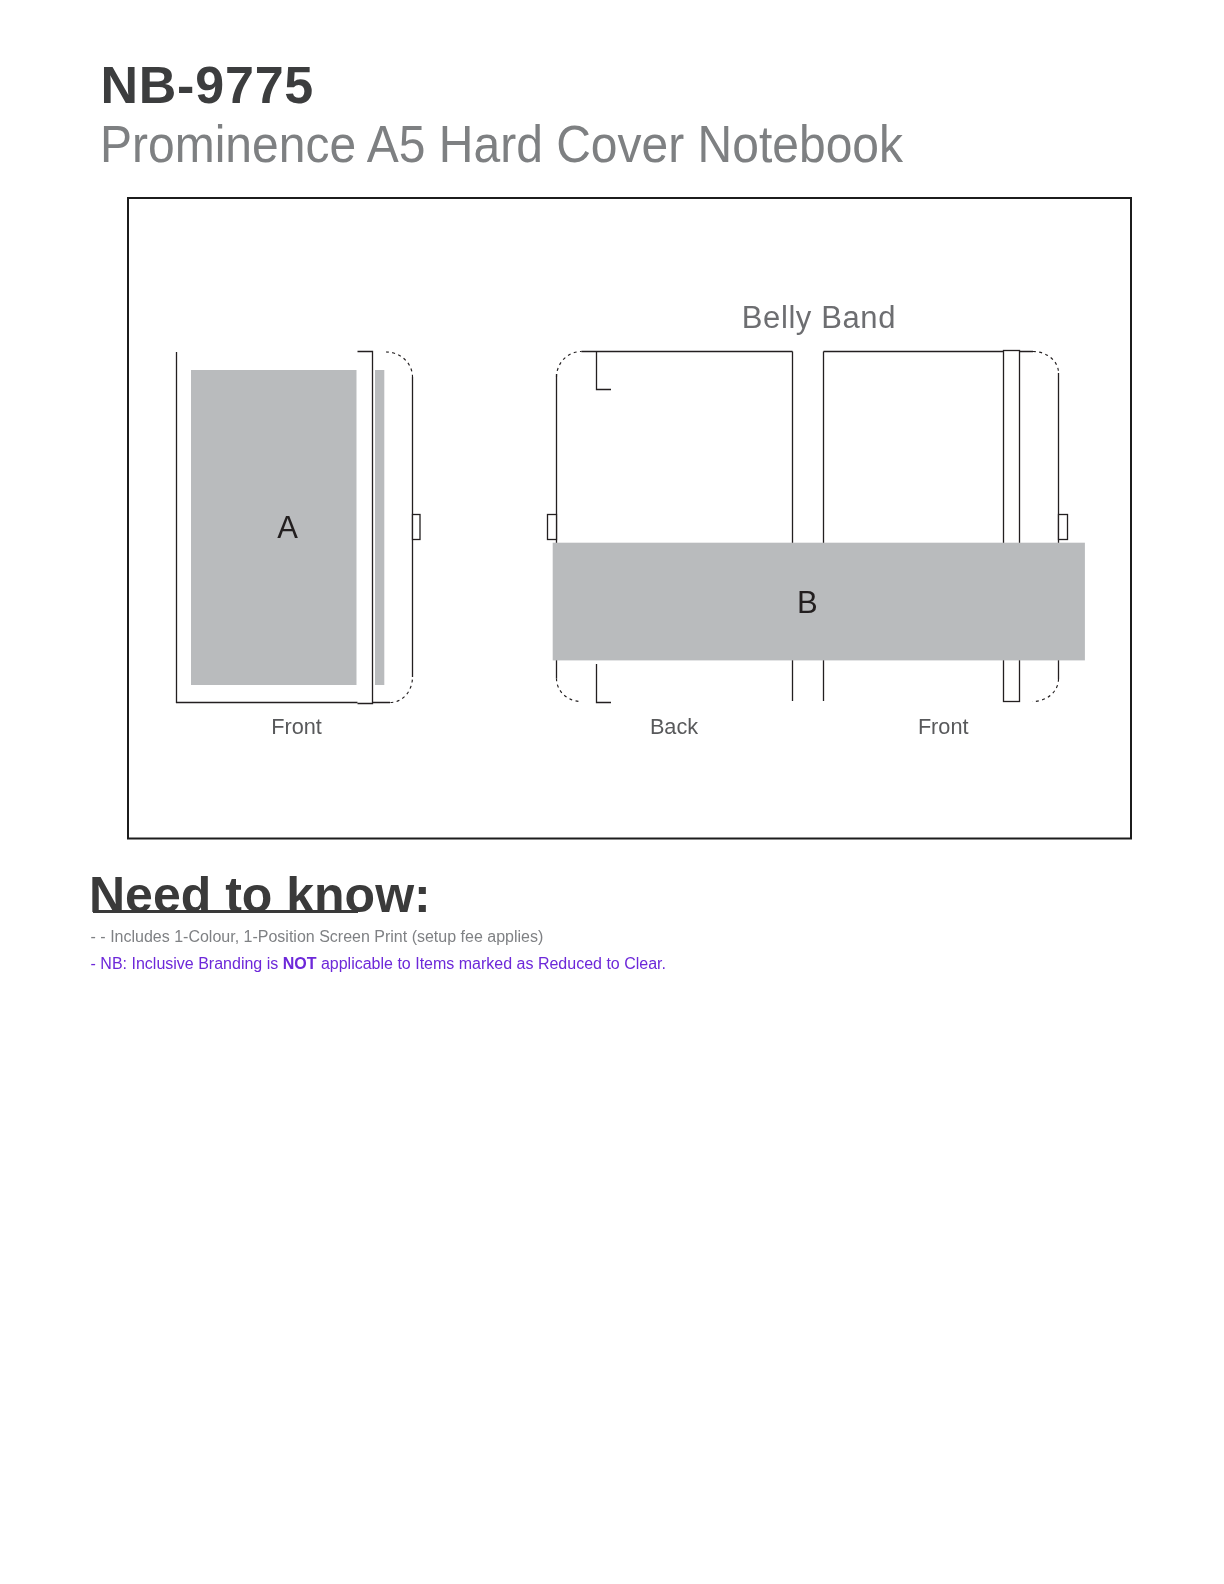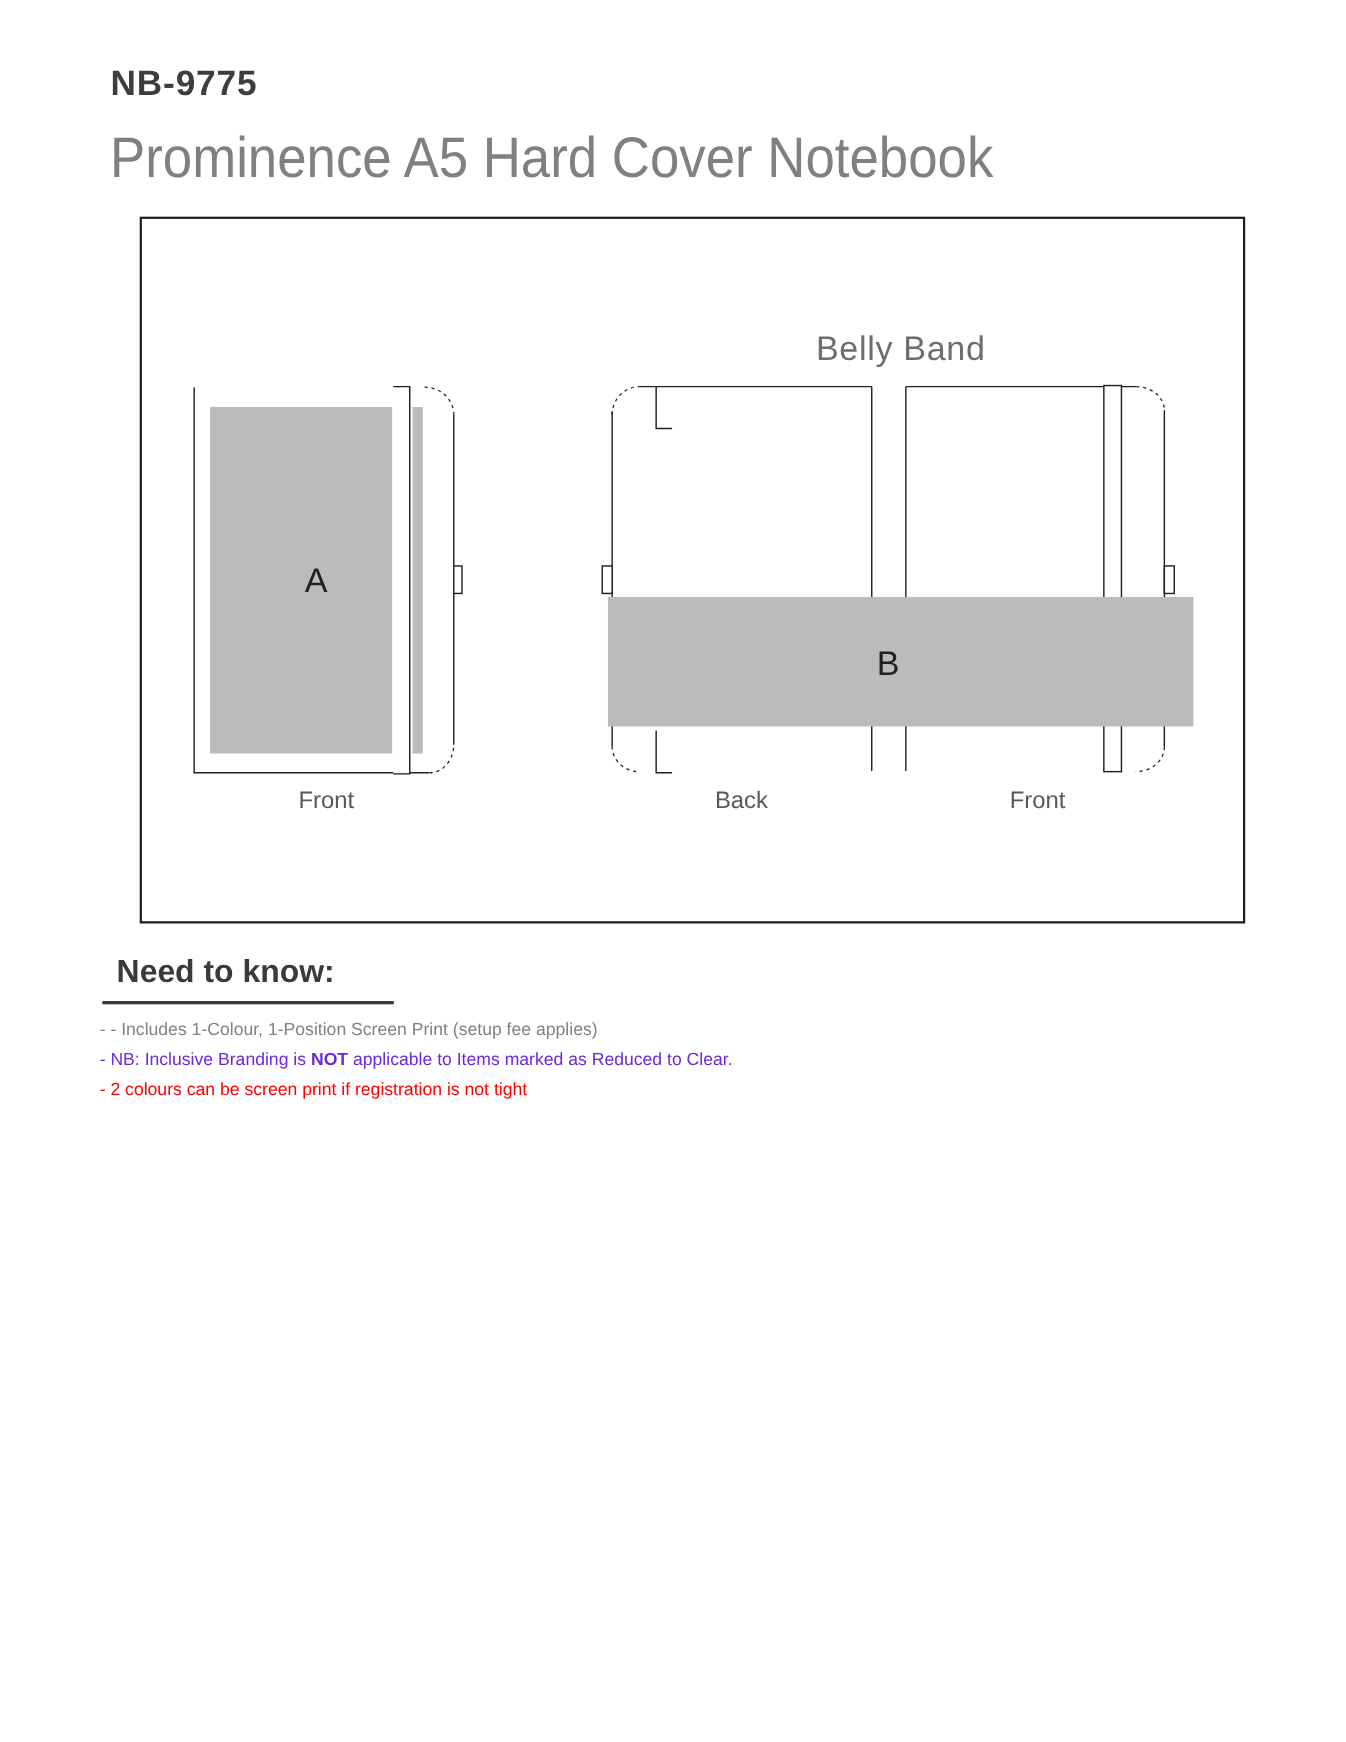--- a/index.html
+++ b/index.html
@@ -3,21 +3,21 @@
 <meta charset="utf-8">
 <style>
   html,body{margin:0;padding:0;}
   body{width:1224px;height:1584px;background:#ffffff;position:relative;overflow:hidden;
        font-family:"Liberation Sans",sans-serif;}
   .abs{position:absolute;}
 </style>
 </head>
 <body>
 
-<div class="abs" id="title" style="left:100.4px;top:59px;font-size:32px;font-weight:bold;color:#3c3d3e;line-height:1;letter-spacing:0.8px;">NB-9775</div>
+<div class="abs" id="title" style="left:100.4px;top:59px;font-size:52px;font-weight:bold;color:#3c3d3e;line-height:1;letter-spacing:0.8px;">NB-9775</div>
 
 <div class="abs" id="subtitle" style="left:99.7px;top:117.5px;font-size:52px;color:#7e8082;line-height:1;transform:scaleX(0.923);transform-origin:0 0;white-space:nowrap;">Prominence A5 Hard Cover Notebook</div>
 
 <svg class="abs" style="left:0;top:0;" width="1224" height="1584" viewBox="0 0 1224 1584" fill="none">
 
   <rect x="128" y="198" width="1003" height="640.5" fill="#ffffff" stroke="#1c1c1c" stroke-width="2"></rect>
 
   <path d="M176.5 352 V702.5" stroke="#231f20" stroke-width="1.3"></path>
 
   <path d="M175.9 702.5 H390" stroke="#231f20" stroke-width="1.3"></path>
@@ -74,26 +74,25 @@
 
   <rect x="552.7" y="542.7" width="532.2" height="117.7" fill="#b9bbbd"></rect>
 
   <text x="807.4" y="613.4" font-size="31" fill="#231f20" text-anchor="middle" font-family="Liberation Sans, sans-serif">B</text>
 
   <text x="674" y="734.4" font-size="21.7" fill="#58595b" text-anchor="middle" font-family="Liberation Sans, sans-serif">Back</text>
 
   <text x="943.2" y="734.4" font-size="21.7" fill="#58595b" text-anchor="middle" font-family="Liberation Sans, sans-serif">Front</text>
 </svg>
 
-<div class="abs" id="ntk" style="left:106px;top:870px;font-size:29px;font-weight:bold;color:#3a3a3a;line-height:1;">Need to know:</div>
+<div class="abs" id="ntk" style="left:89px;top:870px;font-size:50px;font-weight:bold;color:#3a3a3a;line-height:1;">Need to know:</div>
 
 <div class="abs" style="left:93.2px;top:910.4px;width:264.7px;height:2.7px;background:#3a3a3a;"></div>
 
 <div class="abs" id="list" style="left:90.6px;top:924.4px;font-size:16px;line-height:26.65px;color:#7f8184;white-space:nowrap;">
 
 <div>- - Includes 1-Colour, 1-Position Screen Print (setup fee applies)</div>
 
 <div style="color:#6d28d9;">- NB: Inclusive Branding is <b>NOT</b> applicable to Items marked as Reduced to Clear.</div>
 
-<div style="color:#fe0000;">- 2 colours can be screen print if registration is not tight</div>
 
 
 </div>
 
 </body></html>

